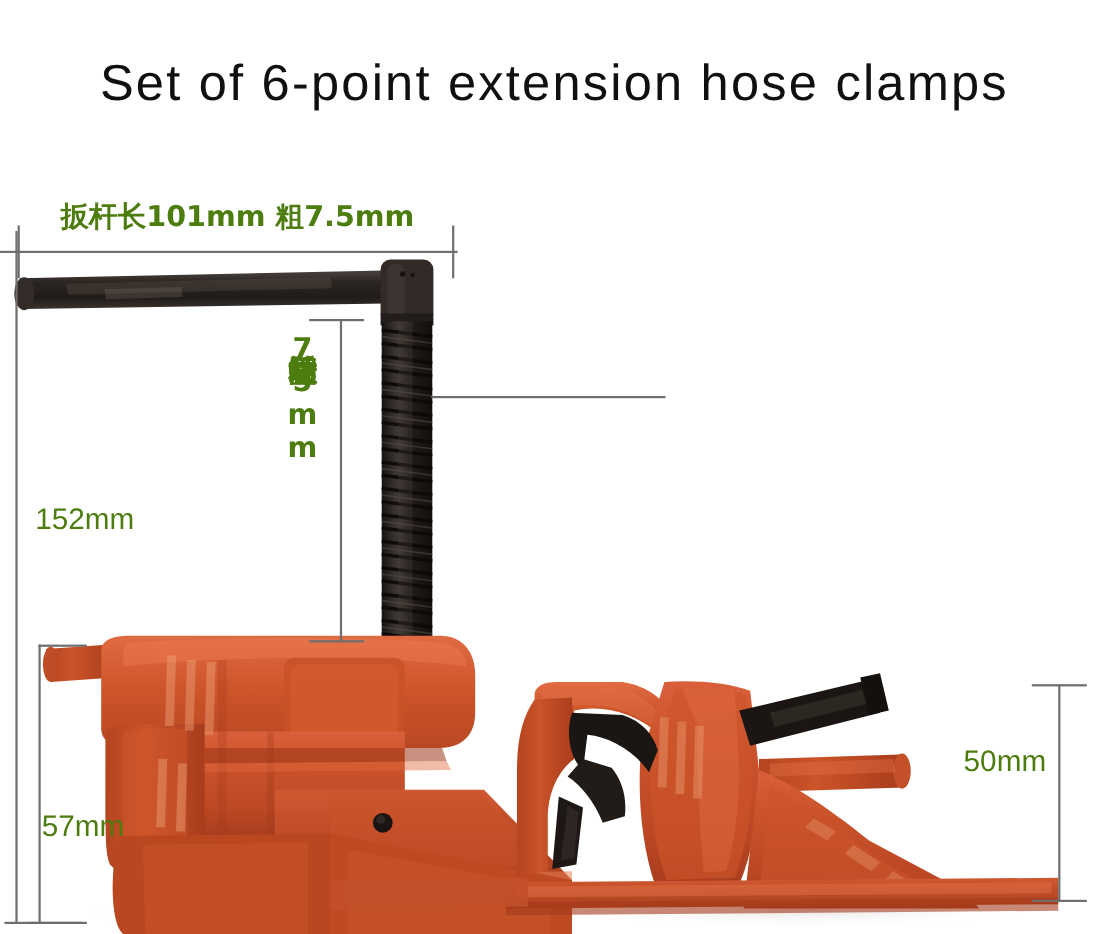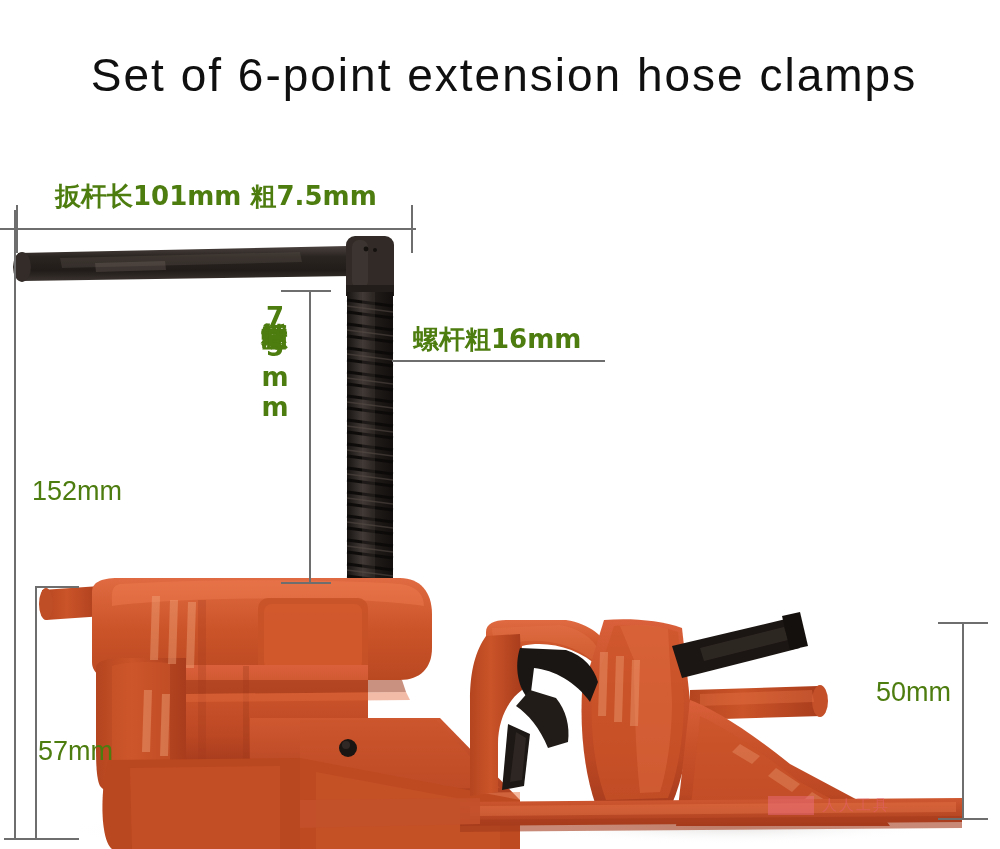--- a/index.html
+++ b/index.html
@@ -326,38 +326,33 @@
     </g>
   </svg>
 
   <div class="dim-line h" style="left:0px; top:228px; width:416px;"></div>
   <div class="dim-line v" style="left:16px; top:205px; width:2px; height:48px;"></div>
   <div class="dim-line v" style="left:411px; top:205px; width:2px; height:48px;"></div>
   <div class="dim-label cjk" style="left:55px; top:179px;">扳杆长101mm 粗7.5mm</div>
 
   <div class="dim-line v" style="left:14px; top:210px; height:630px;"></div>
   <div class="dim-line h" style="left:4px; top:838px; width:70px;"></div>
-  <div class="dim-label" style="left:32px; top:476px;">152mm</div>
+  <div class="dim-label" style="left:32px; top:457px;">152mm</div>
 
   <div class="dim-line v" style="left:35px; top:586px; height:254px;"></div>
   <div class="dim-line h" style="left:35px; top:586px; width:44px;"></div>
   <div class="dim-line h" style="left:25px; top:838px; width:54px;"></div>
   <div class="dim-label" style="left:38px; top:736px;text-align:center;">57mm</div>
 
   <div class="dim-line v" style="left:309px; top:290px; height:294px;"></div>
   <div class="dim-line h" style="left:281px; top:290px; width:50px;"></div>
   <div class="dim-line h" style="left:281px; top:582px; width:50px;"></div>
   <div class="dim-label cjk vertical" style="left:258px; top:302px;">螺杆活动空间75mm</div>
 
   <div class="dim-line h" style="left:392px; top:360px; width:213px;"></div>
-  <div class="dim-label cjk" style="left:413px; top:322px;">螺杆粗16mm</div>
 
   <div class="dim-line v" style="left:962px; top:622px; height:198px;"></div>
   <div class="dim-line h" style="left:938px; top:622px; width:50px;"></div>
   <div class="dim-line h" style="left:938px; top:818px; width:50px;"></div>
   <div class="dim-label" style="left:876px; top:657px;margin-top:20px;">50mm</div>
 
-  <div class="watermark">
-    <span class="wm-chip"></span>
-    <span class="wm-text">人人工具</span>
-  </div>
 
 </div>
 
 </body></html>

